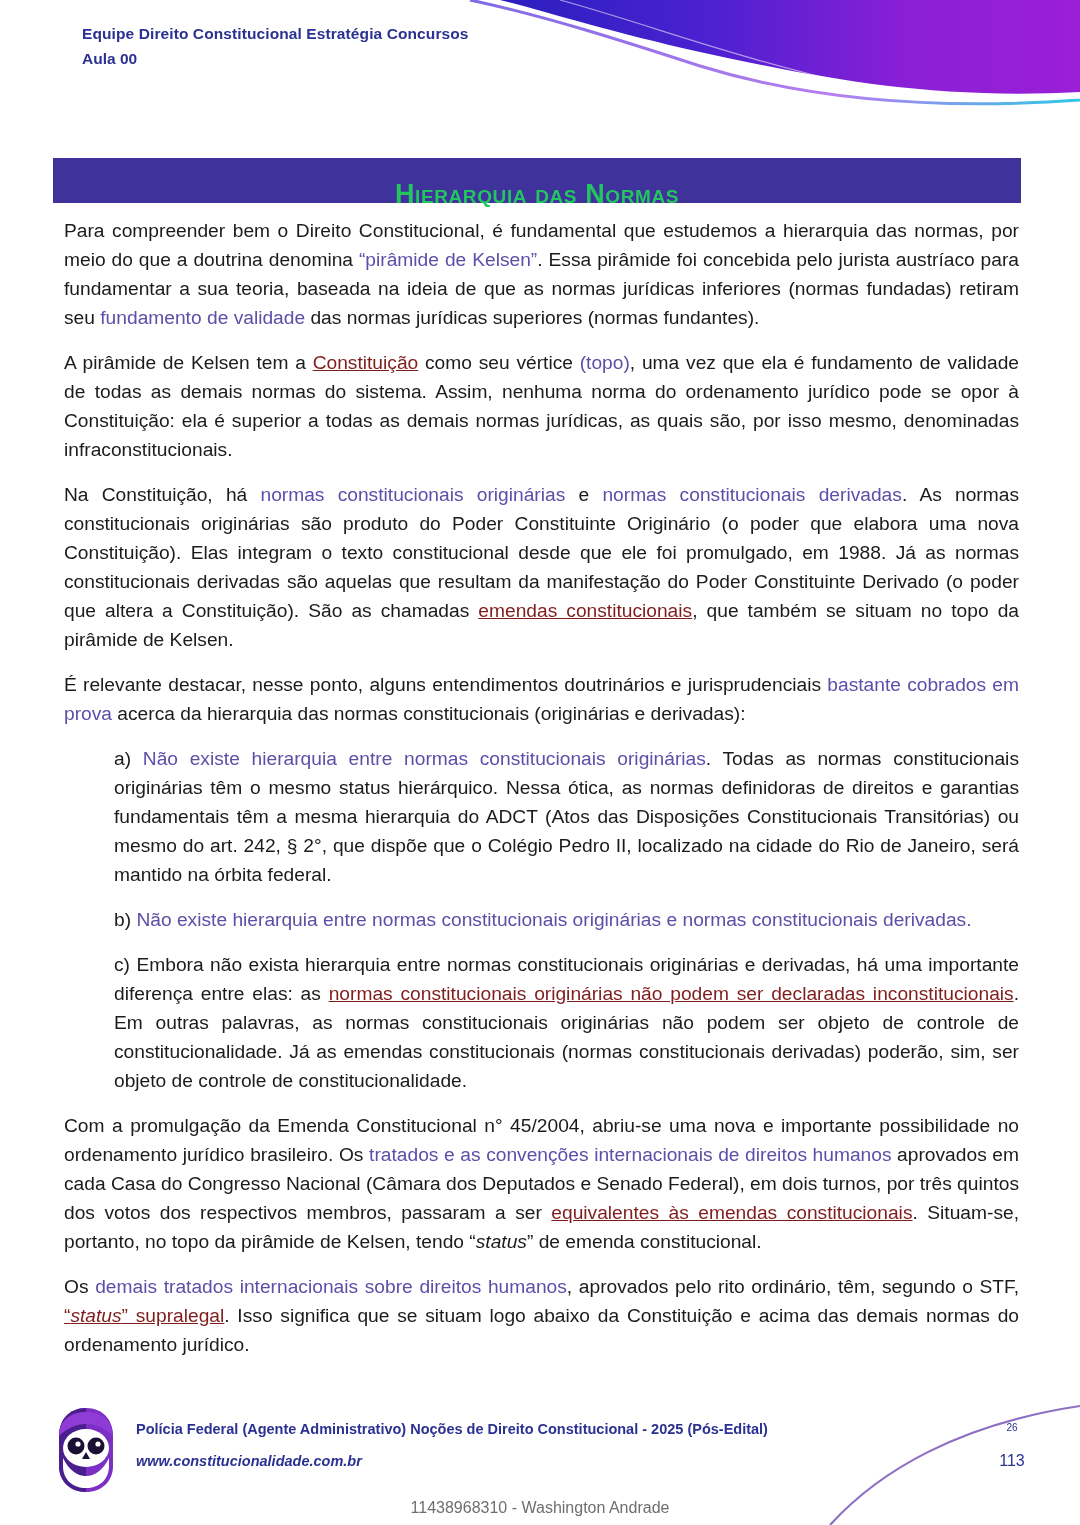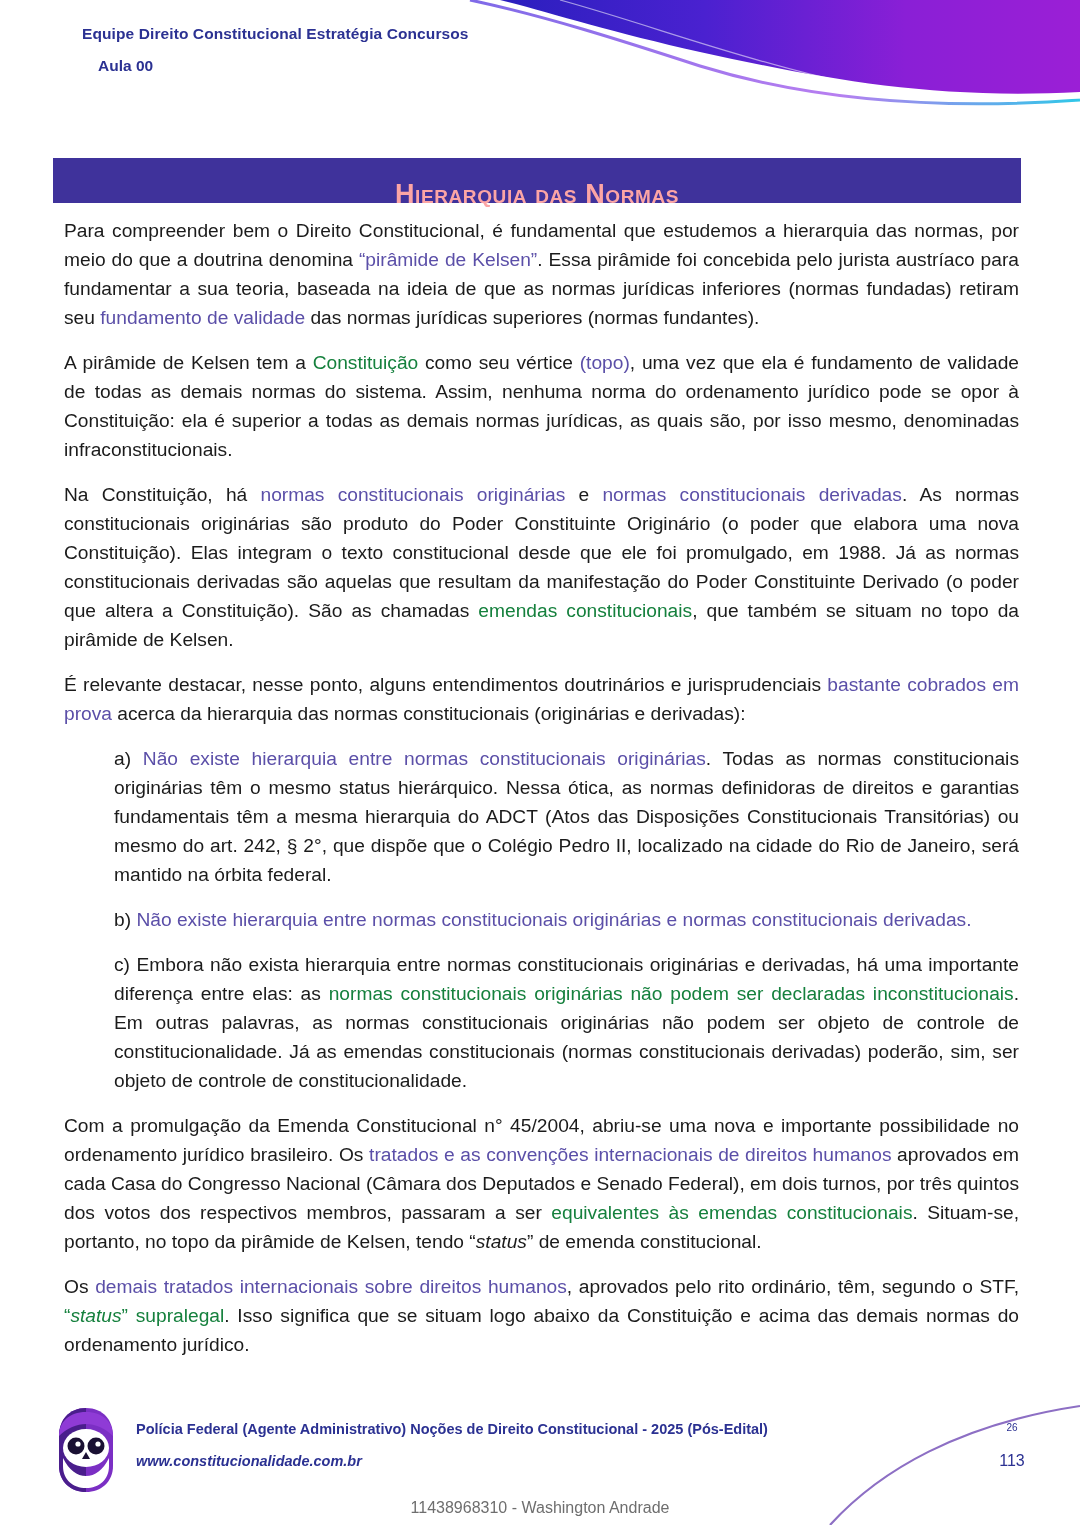--- a/index.html
+++ b/index.html
@@ -38,37 +38,37 @@
     color: #2b3192;
     letter-spacing: 0.1px;
     line-height: 1.0;
     margin: 0 0 9px 0;
   }
   .header-line2 {
     font-size: 15.5px;
     font-weight: bold;
     color: #2b3192;
     line-height: 1.0;
-    margin: 16px;
+    margin: 0;
   }
 
   
   .title-banner {
     position: absolute;
     left: 53px;
     top: 158px;
     width: 968px;
     height: 45px;
     background: #3f329b;
     display: flex;
     align-items: center;
     justify-content: center;
   }
   .title-banner .title-text {
-    color: #fca5a5;
+    color: #22c55e;
     font-size: 27px;
     font-weight: bold;
     font-variant: small-caps;
     letter-spacing: 0.6px;
     font-family: "Liberation Sans", sans-serif;
     margin-top: 28px;
   }
 
   
   .content {
@@ -91,21 +91,21 @@
   p.item {
     margin: 0 0 16px 0;
     padding-left: 50px;
     font-size: 19.2px;
     line-height: 29px;
     text-align: justify;
     color: #1b1b1b;
   }
 
   .hl-purple { color: #5b4fa8; }
-  .hl-red { color: #15803d; }
+  .hl-red { color: #7f1d1d; text-decoration: underline; }
   .it { font-style: italic; }
 
   
   .footer {
     position: absolute;
     left: 0;
     bottom: 0;
     width: 1080px;
     height: 125px;
   }

